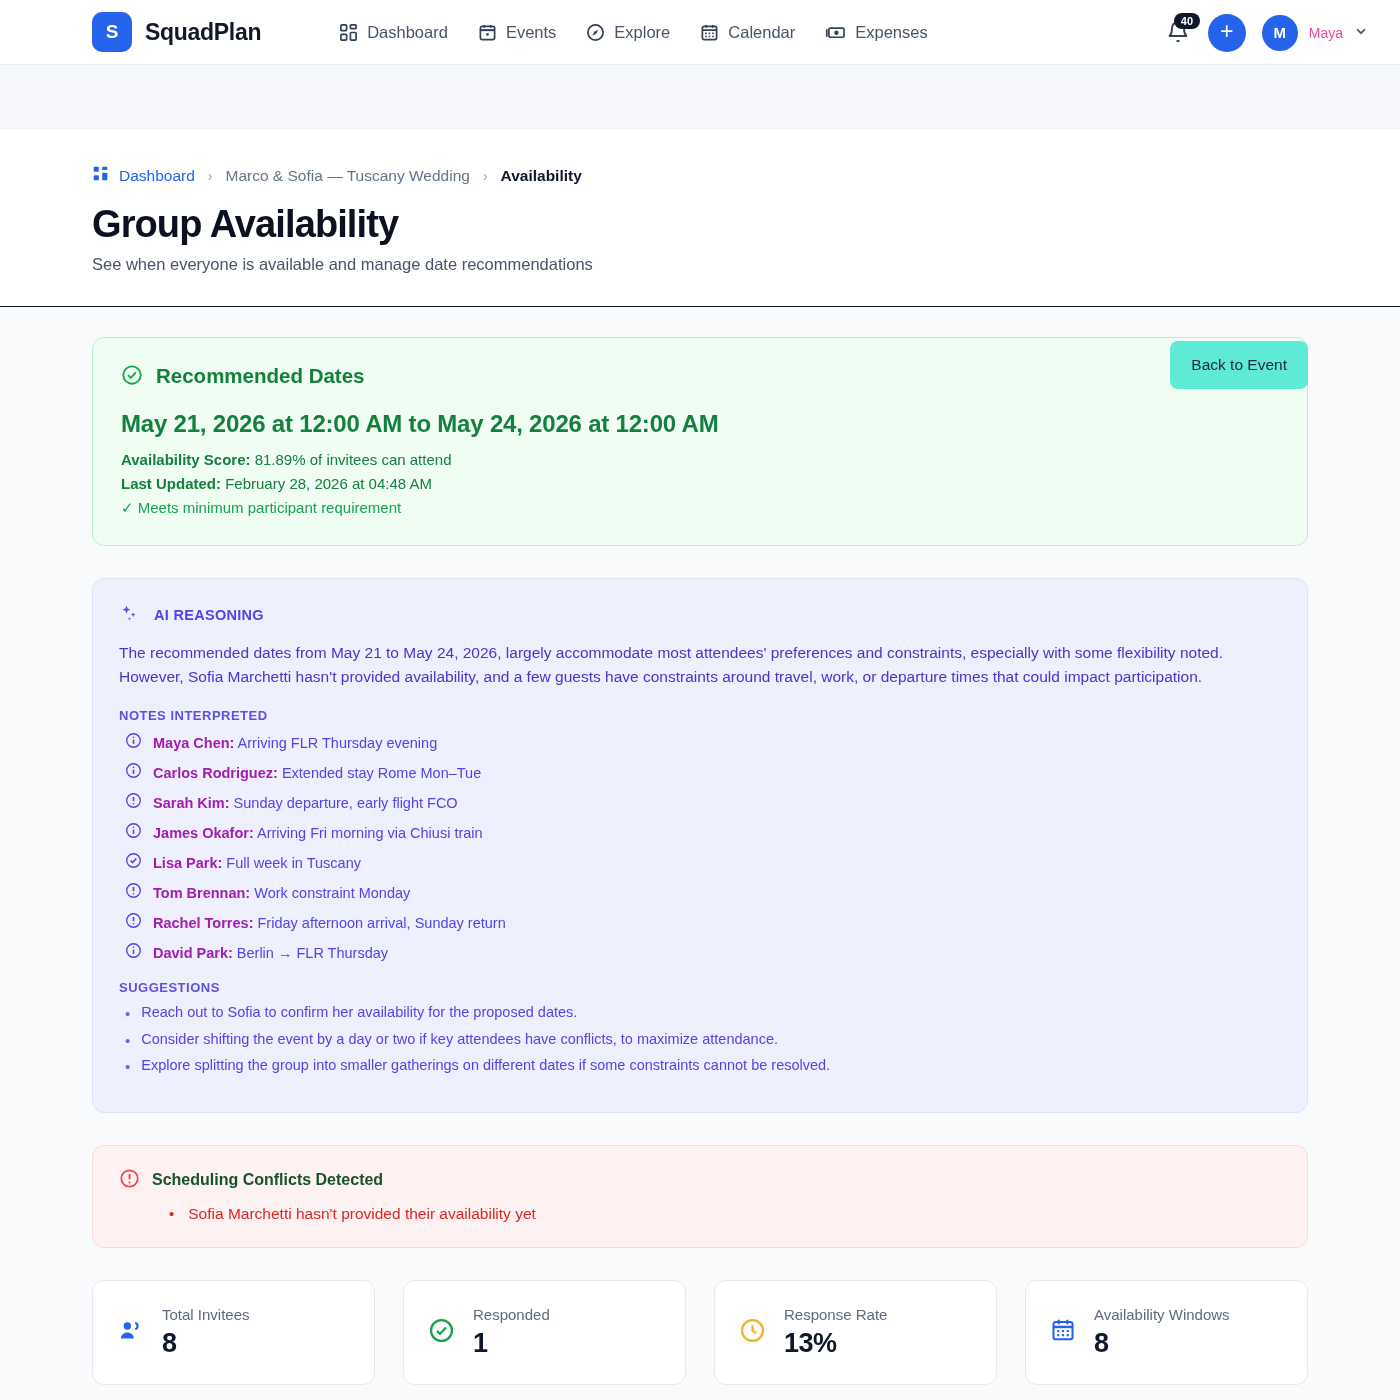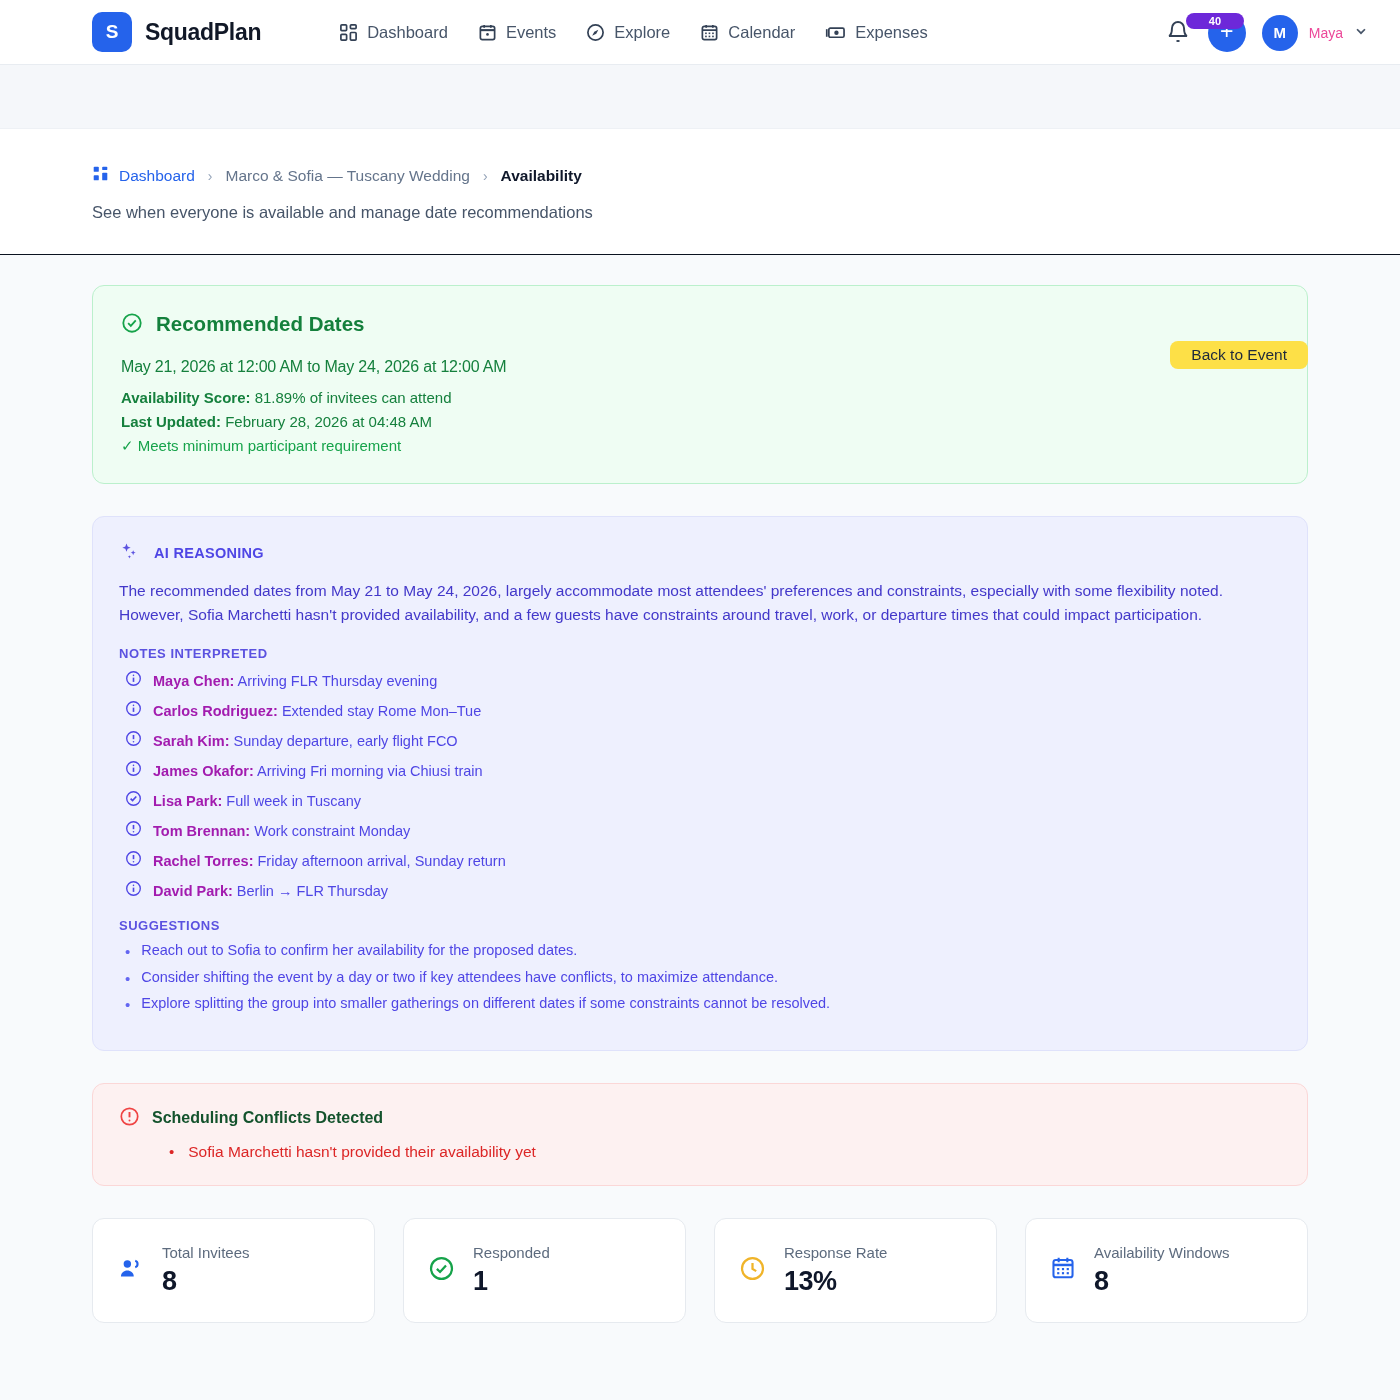--- a/index.html
+++ b/index.html
@@ -34,24 +34,24 @@
     font-size: 16.5px; color: #475569; cursor: pointer;
   }
   .nav-link svg { display: block; }
 
   .nav-right {
     position: absolute; right: 32px; top: 0; height: 65px;
     display: flex; align-items: center; gap: 16px;
   }
   .bell-wrap { position: relative; width: 26px; height: 26px; cursor: pointer; }
   .bell-badge {
-    position: absolute; top: -7px; left: 20px;
-    background: #6d28d9; color: #fff;
+    position: absolute; top: -7px; left: 8px;
+    background: #0f172a; color: #fff;
     font-size: 11px; font-weight: bold;
-    border-radius: 10px; padding: 1px 23px; line-height: 14px;
+    border-radius: 10px; padding: 1px 7px; line-height: 14px;
     min-width: 22px; text-align: center;
   }
   .plus-btn {
     width: 38px; height: 38px; border-radius: 50%;
     background: #2563eb; color: #fff; border: none;
     font-size: 23px; line-height: 1; cursor: pointer;
     display: flex; align-items: center; justify-content: center;
     padding-bottom: 3px;
   }
   .user-chip { display: flex; align-items: center; gap: 11px; cursor: pointer; }
@@ -74,42 +74,42 @@
   }
   .breadcrumb { display: flex; align-items: center; gap: 13px; font-size: 15.5px; margin-bottom: 17px; }
   .crumb-home { display: flex; align-items: center; gap: 10px; color: #2563eb; cursor: pointer; }
   .crumb-sep { color: #94a3b8; font-size: 14px; }
   .crumb-mid { color: #64748b; cursor: pointer; }
   .crumb-cur { color: #0f172a; font-weight: bold; }
   .page-title { font-size: 38px; font-weight: bold; color: #0b1120; letter-spacing: -.9px; margin-bottom: 9px; }
   .page-sub { font-size: 16.5px; color: #475569; }
   .back-btn {
     position: absolute; right: 92px; top: 212px;
-    background: #fde047; border: none; border-radius: 8px;
-    padding: 5px 21px; font-size: 15.5px; color: #1e293b;
+    background: #5eead4; border: none; border-radius: 8px;
+    padding: 15px 21px; font-size: 15.5px; color: #1e293b;
     cursor: pointer; font-family: inherit;
   }
 
   
   .content { padding: 30px 92px 0 92px; }
 
   .add-btn {
     background: #1f62f2; color: #fff; border: none; border-radius: 8px;
     padding: 13px 19px; font-size: 15px; font-weight: bold;
     cursor: pointer; font-family: inherit; margin-bottom: 16px;
   }
 
   
   .rec-card {
     background: #effdf3; border: 1px solid #bbf0cc; border-radius: 12px;
     padding: 26px 28px 28px 28px; margin-bottom: 32px;
   }
   .rec-head { display: flex; align-items: flex-start; gap: 13px; margin-bottom: 20px; }
   .rec-title { font-size: 20.5px; font-weight: bold; color: #14803c; }
-  .rec-dates { font-size: 16px; font-weight: normal; color: #15803d; margin-bottom: 13px; letter-spacing: -.2px; }
+  .rec-dates { font-size: 24px; font-weight: bold; color: #15803d; margin-bottom: 13px; letter-spacing: -.2px; }
   .rec-line { font-size: 15px; color: #15803d; margin-bottom: 7px; }
   .rec-line b { font-weight: bold; }
   .rec-meets { font-size: 15px; color: #16a34a; margin-top: 4px; }
 
   
   .ai-card {
     background: #eef0fe; border: 1px solid #dfe2fb; border-radius: 12px;
     padding: 24px 26px 28px 26px; margin-bottom: 32px;
   }
   .ai-head { display: flex; align-items: center; gap: 15px; margin-bottom: 14px; }
@@ -249,20 +249,21 @@
             <rect x="12" y="9" width="6" height="9" rx="1"></rect>
         </svg>
       </span>
       <span>Dashboard</span>
     </span>
     <span class="crumb-sep">›</span>
     <span class="crumb-mid">Marco &amp; Sofia — Tuscany Wedding</span>
     <span class="crumb-sep">›</span>
     <span class="crumb-cur">Availability</span>
   </div>
+  <div class="page-title">Group Availability</div>
   <div class="page-sub">See when everyone is available and manage date recommendations</div>
   <button class="back-btn">Back to Event</button>
 </div>
 
 <div class="content">
 
 
   
   <div class="rec-card">
     <div class="rec-head">

